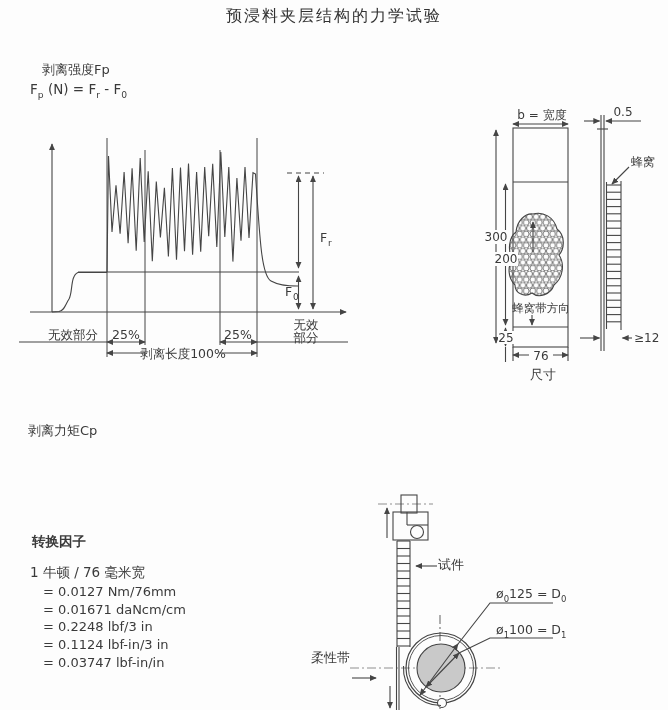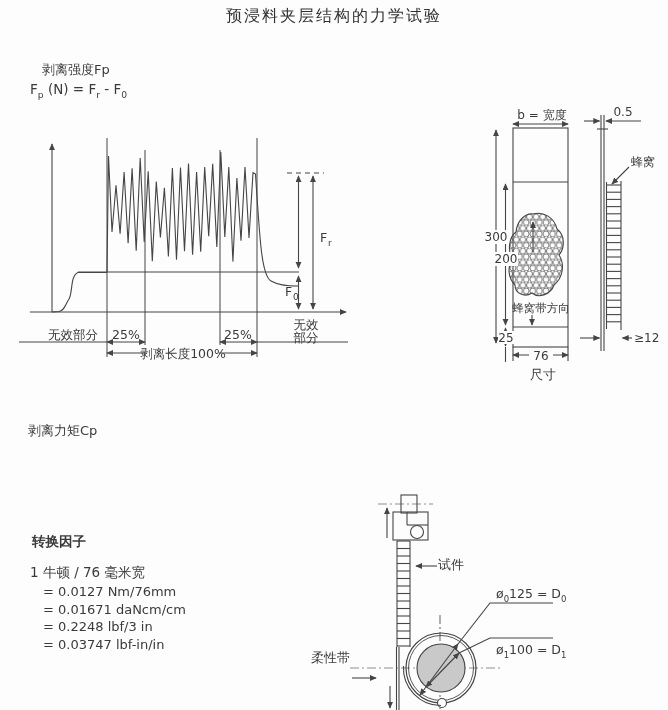--- a/index.html
+++ b/index.html
@@ -182,20 +182,21 @@
   <div class="abs cjk" style="left:28px;top:422px;font-size:13px;">剥离力矩Cp</div>
   <div class="abs" style="left:28px;top:447px;font-size:13.5px;display:flex;align-items:center;">
   </div>
 
   <div class="abs cjk" style="left:32px;top:533px;font-size:13.5px;font-weight:bold;">转换因子</div>
   <div class="abs cjk" style="left:30px;top:564px;font-size:13.5px;">1 牛顿 / 76 毫米宽</div>
   <div class="abs" style="left:43px;top:583px;font-size:13px;line-height:17.7px;">
     <div>= 0.0127 Nm/76mm</div>
     <div>= 0.01671 daNcm/cm</div>
     <div>= 0.2248 lbf/3 in</div>
+    <div>= 0.1124 lbf-in/3 in</div>
     <div>= 0.03747 lbf-in/in</div>
   </div>
 
   <svg class="abs" style="left:310px;top:480px;" width="358" height="230" viewBox="0 0 358 230">
     <g stroke="#454545" stroke-width="1.1" fill="none">
 
       <line x1="68" y1="24" x2="123" y2="24" stroke="#8f8f8f" stroke-dasharray="9 3 2 3"></line>
       <line x1="40" y1="188" x2="190" y2="188" stroke="#8f8f8f" stroke-dasharray="9 3 2 3"></line>
       <line x1="130" y1="135" x2="130" y2="230" stroke="#6f6f6f" stroke-dasharray="9 3 2 3"></line>
 
@@ -253,15 +254,15 @@
       <g>
         <line x1="116" y1="207" x2="149" y2="173" marker-start="url(#mS)" marker-end="url(#mE)"></line>
         <polyline points="149,173 180,158 243,158"></polyline>
       </g>
     </g>
   </svg>
 
   <div class="abs cjk" style="left:438px;top:556px;font-size:13px;">试件</div>
   <div class="abs cjk" style="left:311px;top:649px;font-size:13px;">柔性带</div>
   <div class="abs" style="left:496px;top:586px;font-size:12.5px;"><span>ø</span><sub>0</sub><span>125 = D</span><sub>0</sub></div>
-  <div class="abs" style="left:496px;top:622px;font-size:12.5px;margin-top:20px;"><span>ø</span><sub>1</sub><span>100 = D</span><sub>1</sub></div>
+  <div class="abs" style="left:496px;top:622px;font-size:12.5px;"><span>ø</span><sub>1</sub><span>100 = D</span><sub>1</sub></div>
 
 </div>
 
 </body></html>

